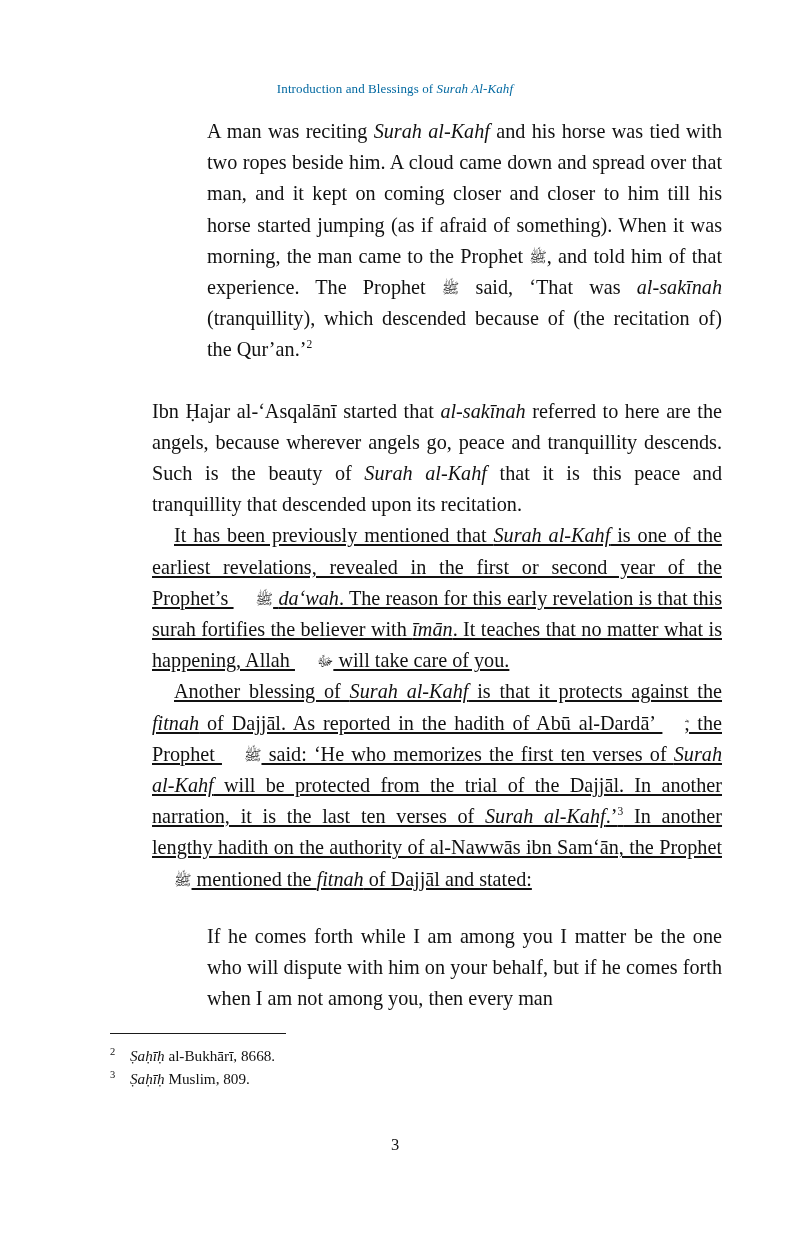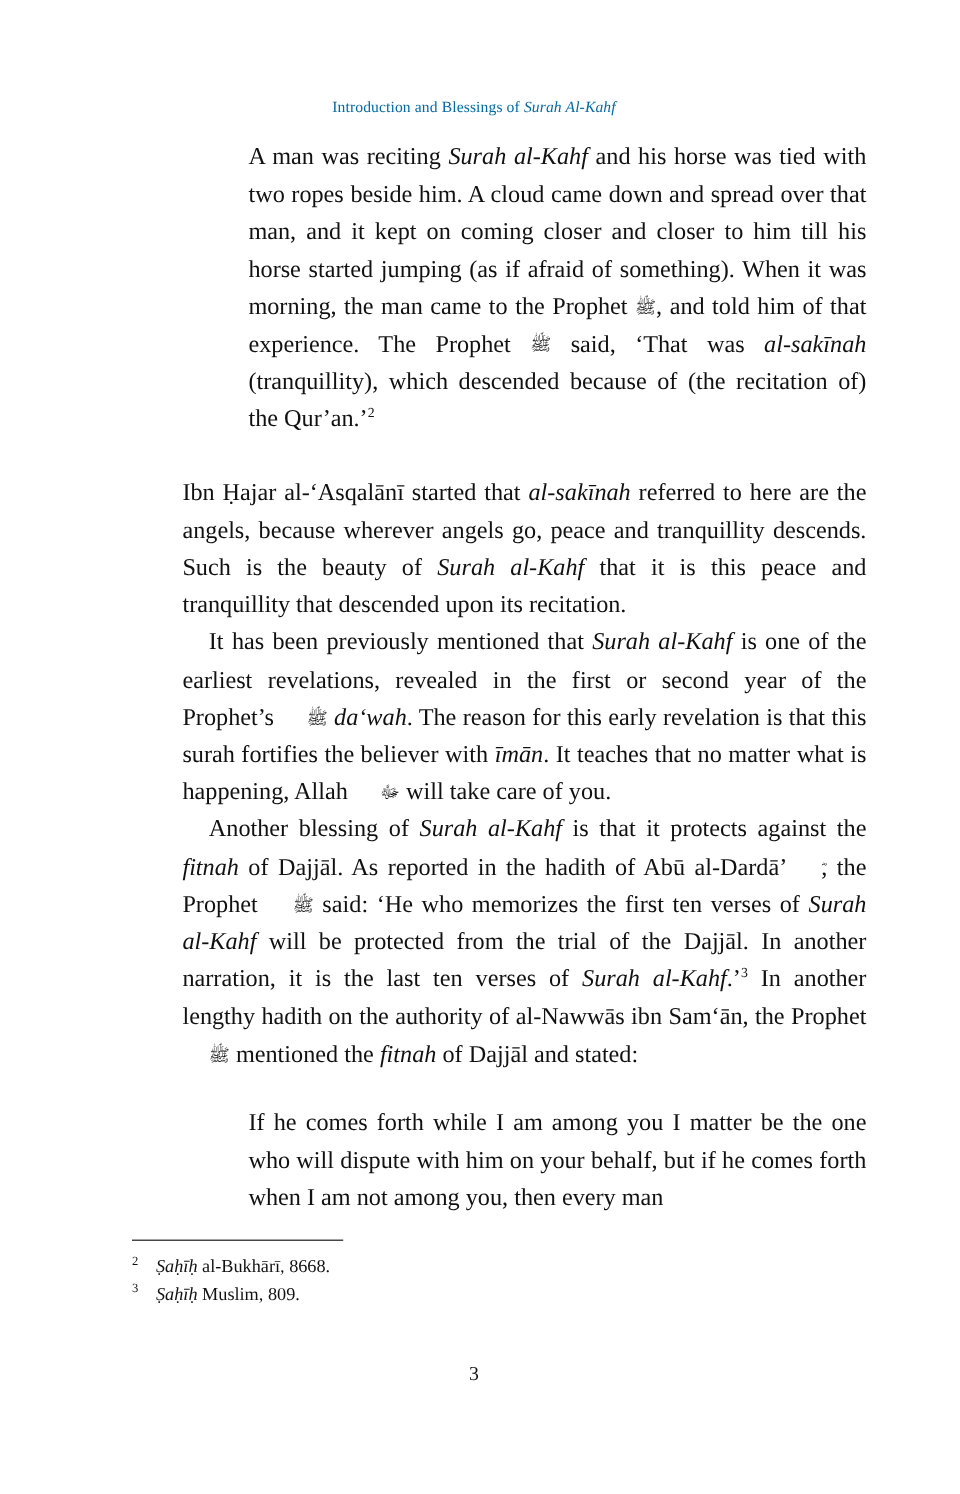--- a/index.html
+++ b/index.html
@@ -61,21 +61,21 @@
     margin-left: 55px;
     width: 515px;
     font-size: 20.2px;
     line-height: 31.2px;
   }
   .extract p { text-align: justify; }
 
   .gap-after-extract { height: 30px; }
   .gap-before-extract { height: 26px; }
 
-  .indent { text-indent: 22px; }
+  .indent { text-indent: 22px; text-decoration: underline; }
 
   .ital { font-style: italic; }
 
   
   .honorific {
     font-family: "DejaVu Sans", sans-serif;
     font-size: 14.5px;
     line-height: 0;
     display: inline-block;
     transform: translateY(-1px);

